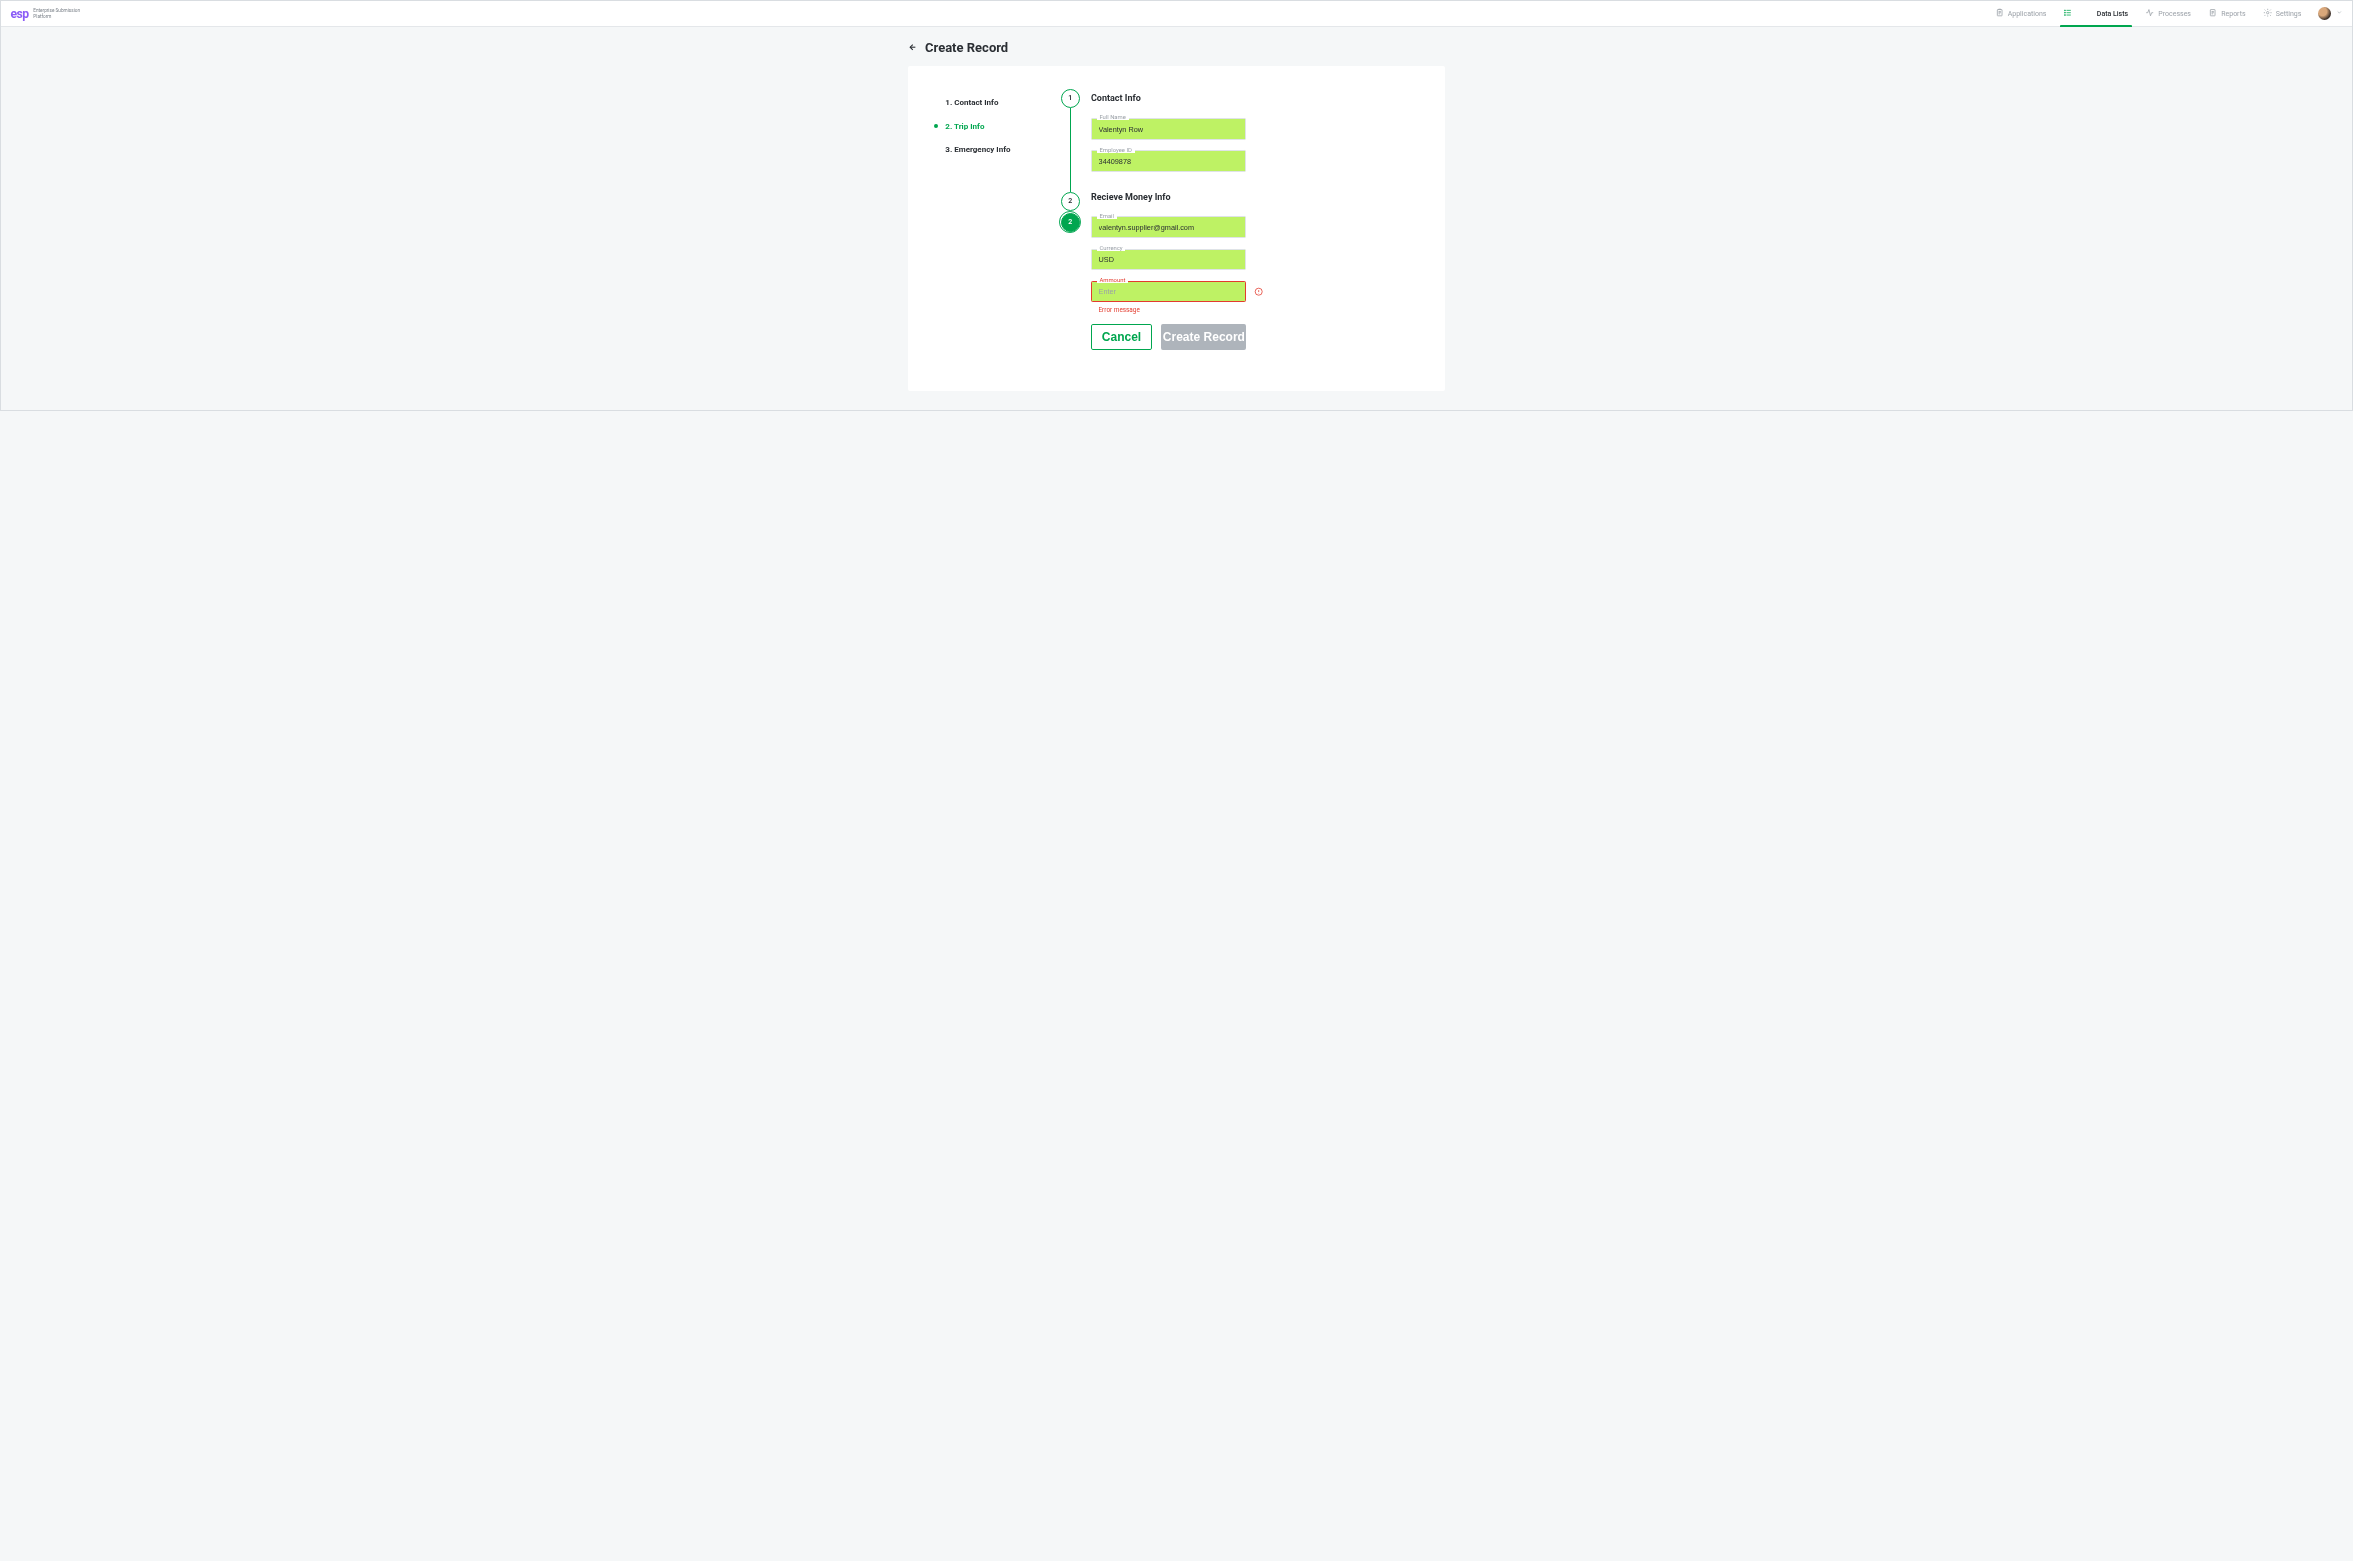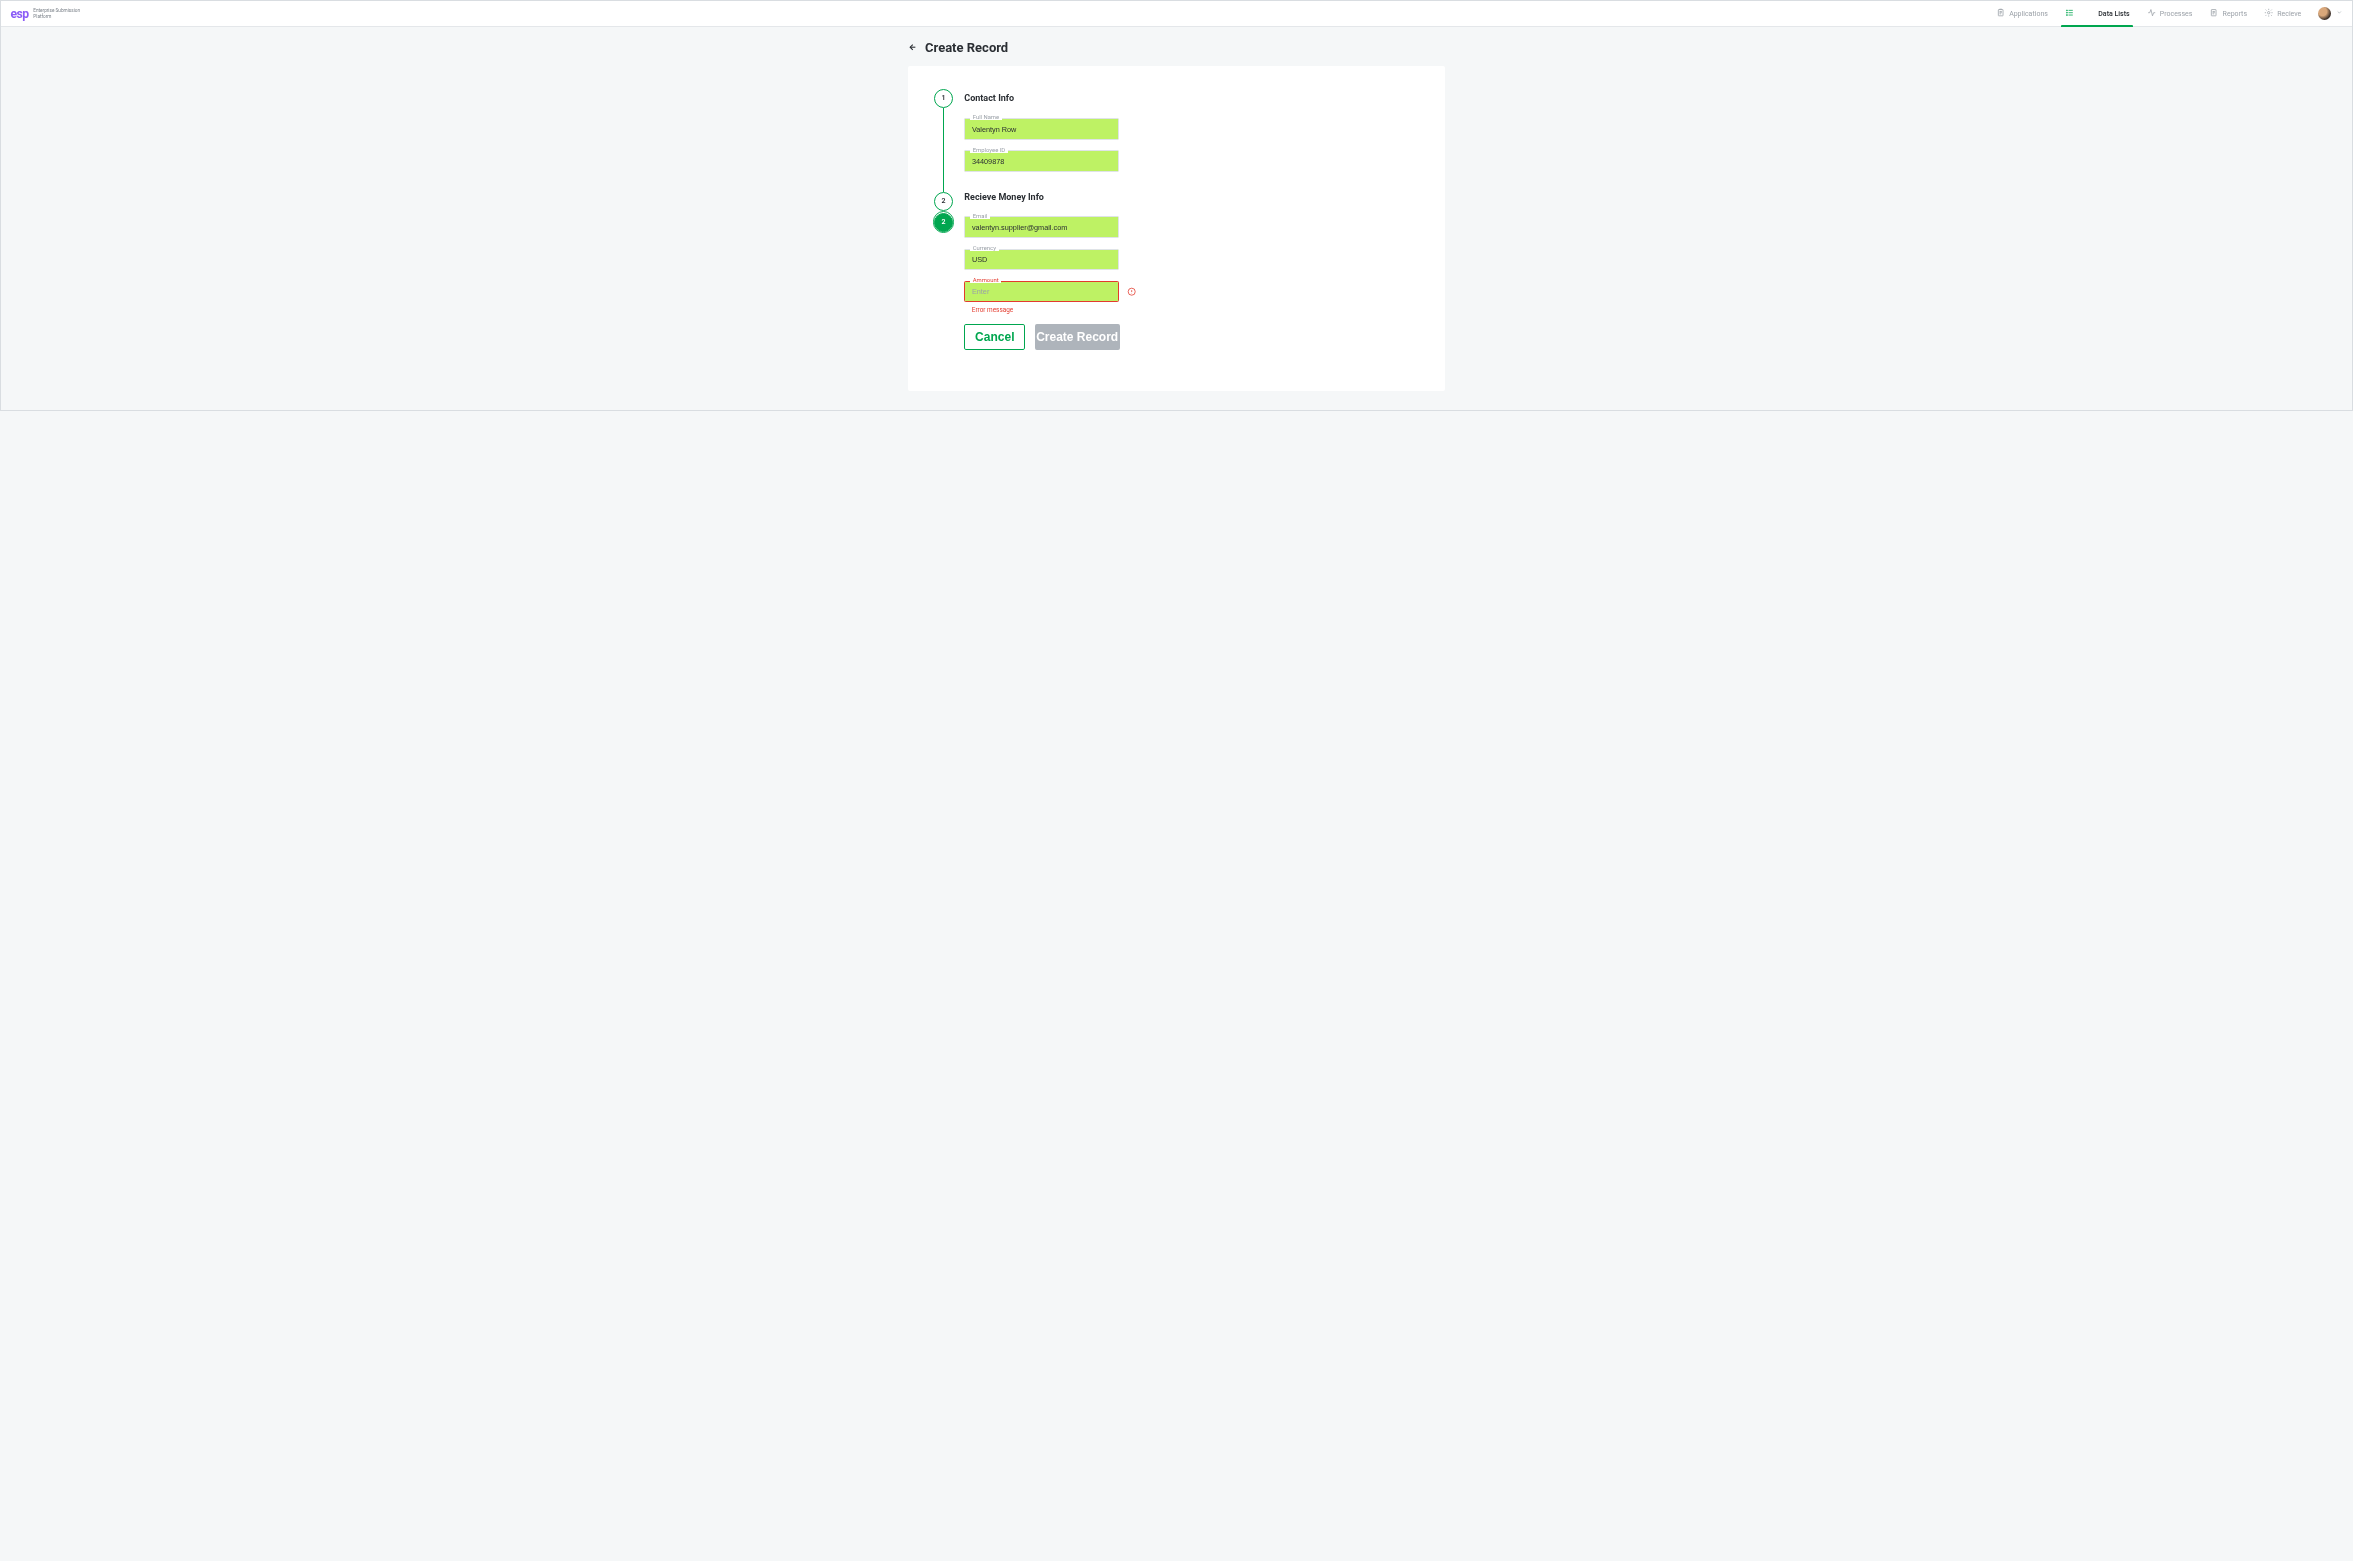--- a/index.html
+++ b/index.html
@@ -315,21 +315,21 @@
         <span class="label">Reports</span>
       </div>
 
       <div class="nav-item">
         <span>
           <svg viewBox="0 0 24 24" fill="none" stroke="currentColor" stroke-width="2">
               <circle cx="12" cy="12" r="3"></circle>
               <path d="M12 2v3M12 19v3M4.2 4.2l2.1 2.1M17.7 17.7l2.1 2.1M2 12h3M19 12h3M4.2 19.8l2.1-2.1M17.7 6.3l2.1-2.1"></path>
             </svg>
         </span>
-        <span class="label">Recieve</span>
+        <span class="label">Settings</span>
       </div>
     </nav>
 
     <div class="profile">
       <div class="avatar"></div>
       <span class="caret">
         <svg width="6.6" height="6.6" viewBox="0 0 24 24" fill="none" stroke="currentColor" stroke-width="2">
             <path d="M6 9l6 6 6-6"></path>
           </svg>
       </span>
@@ -342,20 +342,34 @@
         <svg viewBox="0 0 24 24" fill="none" stroke="currentColor" stroke-width="2.5">
             <path d="M17 12H5"></path>
             <path d="M11 18l-6-6 6-6"></path>
           </svg>
       </span>
       <h1 class="page-title">Create Record</h1>
     </div>
 
     <div class="card">
 
+      <div class="side-steps">
+        <div class="side-step">
+          <span class="dot"></span>
+          <span>1. Contact Info</span>
+        </div>
+        <div class="side-step active">
+          <span class="dot"></span>
+          <span>2. Trip Info</span>
+        </div>
+        <div class="side-step">
+          <span class="dot"></span>
+          <span>3. Emergency Info</span>
+        </div>
+      </div>
 
       <div class="form-col">
         <div class="timeline">
           <div class="tl-circle">1</div>
           <div class="tl-line h178"></div>
           <div class="tl-circle">2</div>
           <div class="tl-gap4"></div>
           <div class="tl-circle filled">2</div>
         </div>
 

